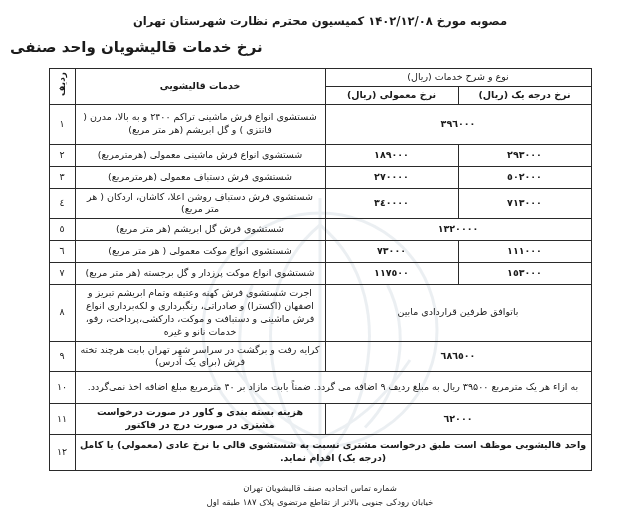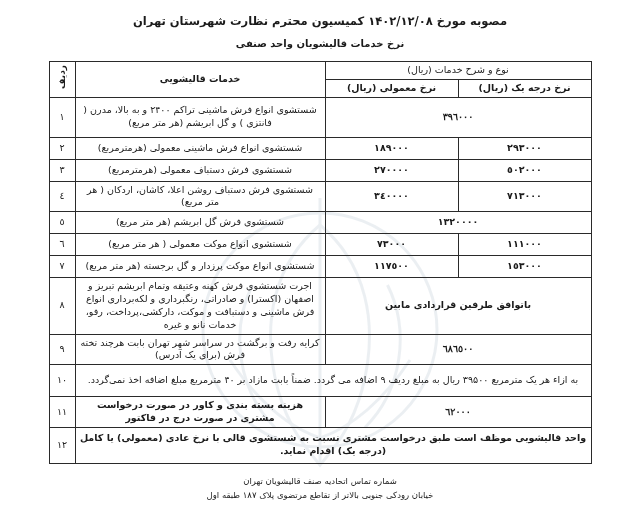--- a/index.html
+++ b/index.html
@@ -37,22 +37,22 @@
   }
 
   .doc-title {
     text-align: center;
     font-size: 11.5px;
     font-weight: bold;
     letter-spacing: 0;
     margin: 6px 0 10px 0;
   }
   .doc-subtitle {
-    text-align: center;
-    font-size: 10px;
+    text-align: left;
+    font-size: 15px;
     font-weight: bold;
     margin: 0 0 12px 0;
   }
 
   table.tariff {
     border-collapse: collapse;
     width: 542px;
     margin: 0 auto;
     table-layout: fixed;
     background: transparent;
@@ -89,32 +89,31 @@
   .svc-cell.center { padding-right: 4px; }
   .price {
     font-size: 11px;
     font-weight: bold;
     letter-spacing: 0.5px;
   }
   .price-lg {
     font-size: 12px;
     font-weight: bold;
     letter-spacing: 0.5px;
-    font-family: Liberation Serif, serif;
   }
   .note-cell {
     text-align: right;
     padding: 4px 6px;
     font-size: 9.5px;
     line-height: 1.5;
   }
   .note-cell.bold { font-weight: bold; }
   .agreement {
     font-size: 9.5px;
-    font-weight: bold;
+    font-weight: normal;
     margin-left: 23px;
   }
   .bold { font-weight: bold; }
 
   .footer {
     margin: 10px auto 0 auto;
     width: 542px;
     text-align: center;
     font-size: 8.5px;
     line-height: 1.7;

